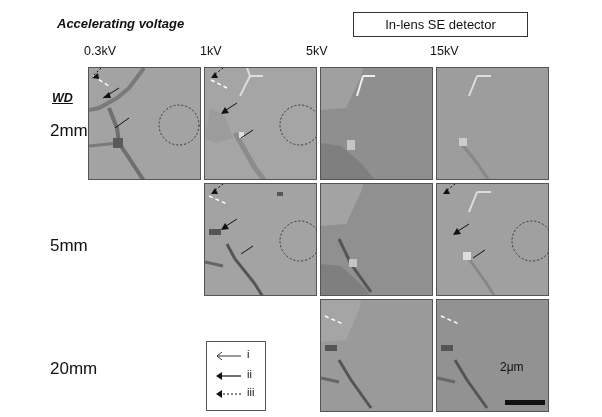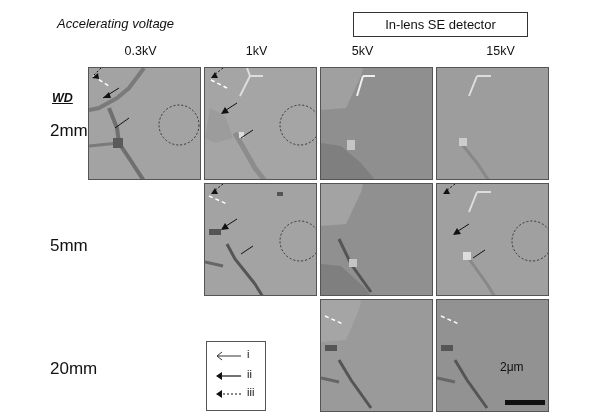--- a/index.html
+++ b/index.html
@@ -1,40 +1,40 @@
 <!DOCTYPE html>
 <html><head>
 <meta charset="utf-8">
 <style>
   html,body{margin:0;padding:0;background:#fff;}
   body{width:602px;height:417px;position:relative;overflow:hidden;font-family:"Liberation Sans",sans-serif;color:#111;}
   .abs{position:absolute;}
-  .title{left:57px;top:16px;font-size:13px;font-weight:normal;font-style:italic;}
+  .title{left:57px;top:16px;font-size:13px;font-weight:bold;font-style:italic;}
   .detbox{left:353px;top:12px;width:175px;height:25px;border:1px solid #333;box-sizing:border-box;font-size:13px;text-align:center;line-height:23px;}
-  .collabel{top:44px;font-size:12.5px;text-align:center;width:113px;}
+  .collabel{top:44px;font-size:12.5px;text-align:left;width:113px;}
   .wd{left:52px;top:91px;font-size:12.5px;font-weight:bold;font-style:italic;text-decoration:underline;}
   .rowlabel{left:50px;font-size:17px;}
   .panel{width:113px;height:113px;border:1px solid #555;box-sizing:border-box;overflow:hidden;}
   .panel svg{display:block;}
   .legend{left:206px;top:341px;width:60px;height:70px;border:1px solid #555;box-sizing:border-box;font-size:11px;}
   .leg-row{position:absolute;left:4px;width:52px;height:18px;}
   .leg-row span{position:absolute;left:36px;top:2px;}
   .scale-label{left:500px;top:360px;font-size:12px;}
   .scale-bar{left:505px;top:400px;width:40px;height:5px;background:#111;}
 </style>
 </head>
 <body>
 
 <div class="abs title">Accelerating voltage</div>
 <div class="abs detbox">In-lens SE detector</div>
 
 <div class="abs collabel" style="left:84px">0.3kV</div>
 <div class="abs collabel" style="left:200px">1kV</div>
 <div class="abs collabel" style="left:306px">5kV</div>
-<div class="abs collabel" style="left:444px">15kV</div>
+<div class="abs collabel" style="left:430px">15kV</div>
 
 <div class="abs wd">WD</div>
 <div class="abs rowlabel" style="top:121px">2mm</div>
 <div class="abs rowlabel" style="top:236px">5mm</div>
 <div class="abs rowlabel" style="top:359px">20mm</div>
 
 <div class="abs panel" style="left:88px;top:67px;background:#a3a3a3">
   <svg width="113" height="113" viewBox="0 0 113 113">
     <path d="M55 0 L40 20 L28 30 L10 40 L0 42" stroke="#7a7a7a" stroke-width="4" fill="none"></path>
     <path d="M20 40 L28 60 L30 75 L40 90 L55 113" stroke="#6f6f6f" stroke-width="4" fill="none"></path>

